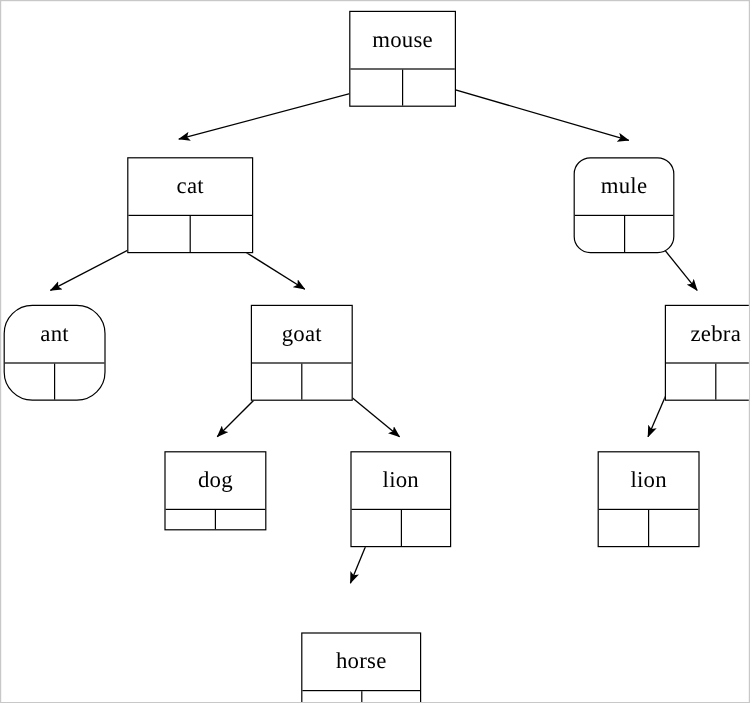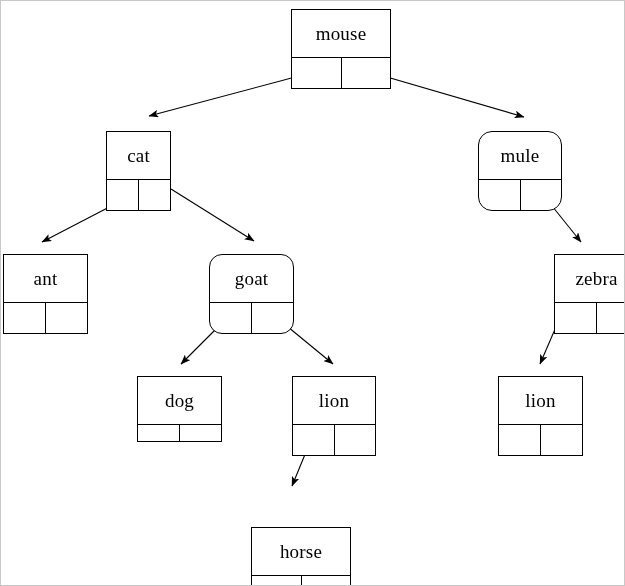--- a/index.html
+++ b/index.html
@@ -74,49 +74,49 @@
         <line x1="170" y1="188" x2="253" y2="240" marker-end="url(#arrowhead)"></line>
         <line x1="539" y1="190" x2="580" y2="241" marker-end="url(#arrowhead)"></line>
         <line x1="231" y1="312" x2="180" y2="363" marker-end="url(#arrowhead)"></line>
         <line x1="270" y1="312" x2="332" y2="363" marker-end="url(#arrowhead)"></line>
         <line x1="561" y1="312" x2="539" y2="363" marker-end="url(#arrowhead)"></line>
         <line x1="312" y1="434" x2="291" y2="485" marker-end="url(#arrowhead)"></line>
       </g>
   </svg>
 
   <div id="node-layer">
-      <div class="node" style="left: 290px; top: 8px; width: 100px; height: 80px;">
+      <div class="node" style="left: 290px; top: 8px; width: 89px; height: 80px;">
         <div class="node-label">mouse</div>
         <div class="node-cells">
           <div class="cell left"></div>
           <div class="cell right"></div>
         </div>
       </div>
-      <div class="node" style="left: 105px; top: 130px; width: 65px; height: 80px;">
+      <div class="node" style="left: 105px; top: 130px; width: 105px; height: 80px;">
         <div class="node-label">cat</div>
         <div class="node-cells">
           <div class="cell left"></div>
           <div class="cell right"></div>
         </div>
       </div>
       <div class="node" style="left: 477px; top: 130px; width: 84px; height: 80px; border-radius: 14px;">
         <div class="node-label">mule</div>
         <div class="node-cells">
           <div class="cell left"></div>
           <div class="cell right"></div>
         </div>
       </div>
-      <div class="node" style="left: 2px; top: 253px; width: 85px; height: 80px;">
+      <div class="node" style="left: 2px; top: 253px; width: 85px; height: 80px; border-radius: 24px;">
         <div class="node-label">ant</div>
         <div class="node-cells">
           <div class="cell left"></div>
           <div class="cell right"></div>
         </div>
       </div>
-      <div class="node" style="left: 208px; top: 253px; width: 85px; height: 80px; border-radius: 13px;">
+      <div class="node" style="left: 208px; top: 253px; width: 85px; height: 80px;">
         <div class="node-label">goat</div>
         <div class="node-cells">
           <div class="cell left"></div>
           <div class="cell right"></div>
         </div>
       </div>
       <div class="node" style="left: 553px; top: 253px; width: 85px; height: 80px;">
         <div class="node-label">zebra</div>
         <div class="node-cells">
           <div class="cell left"></div>

